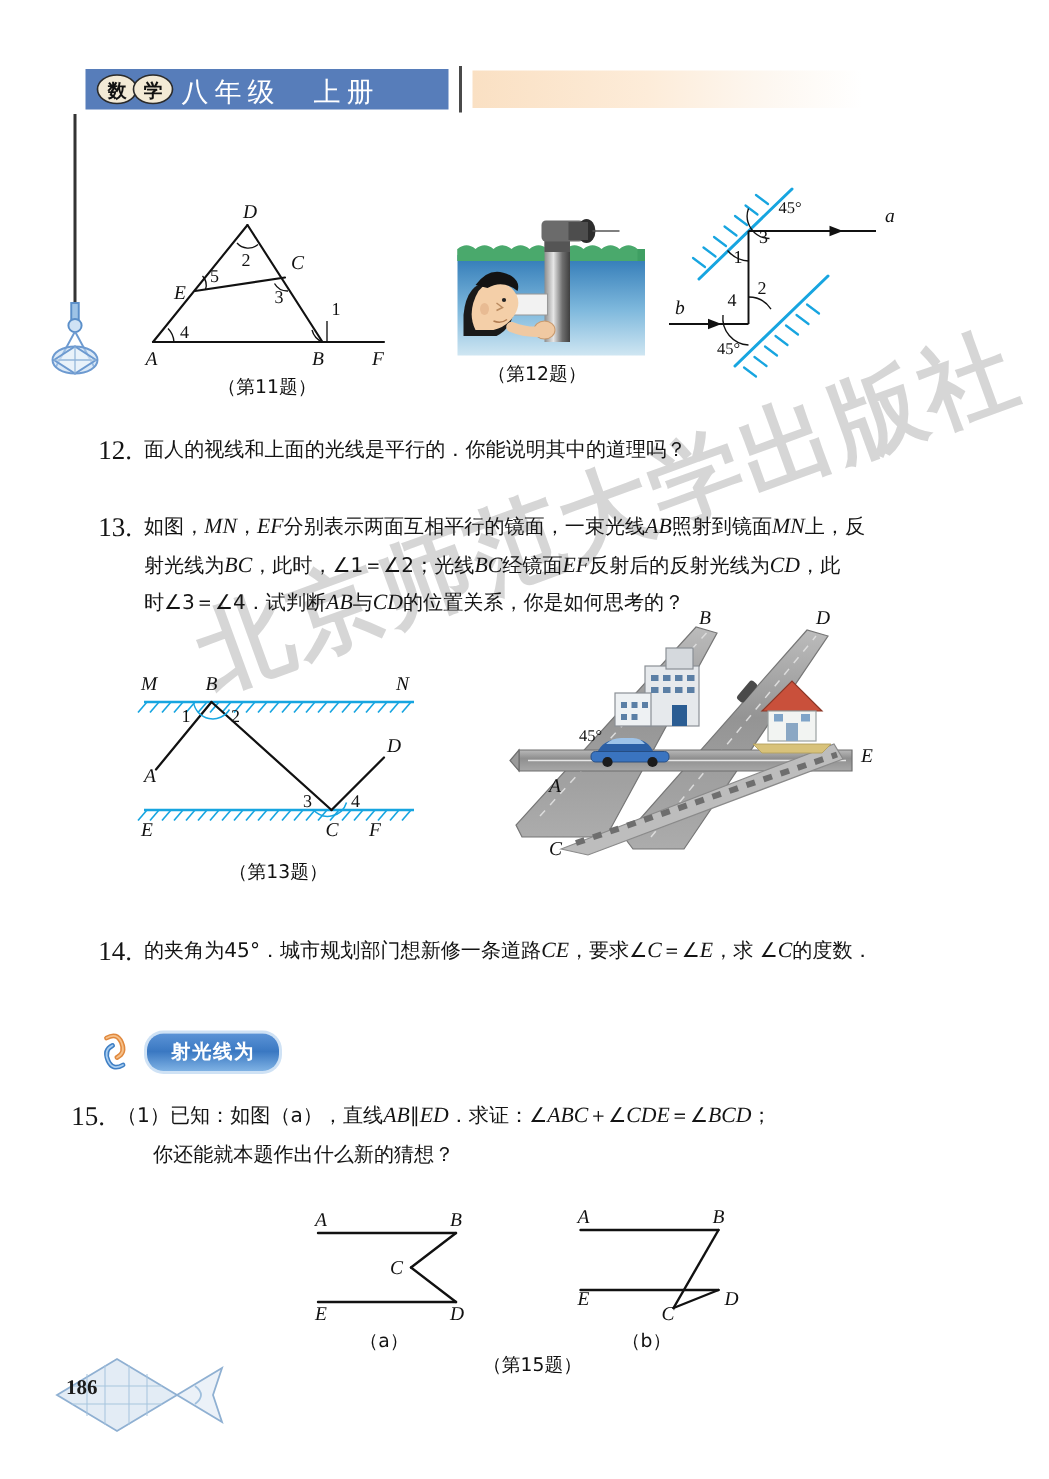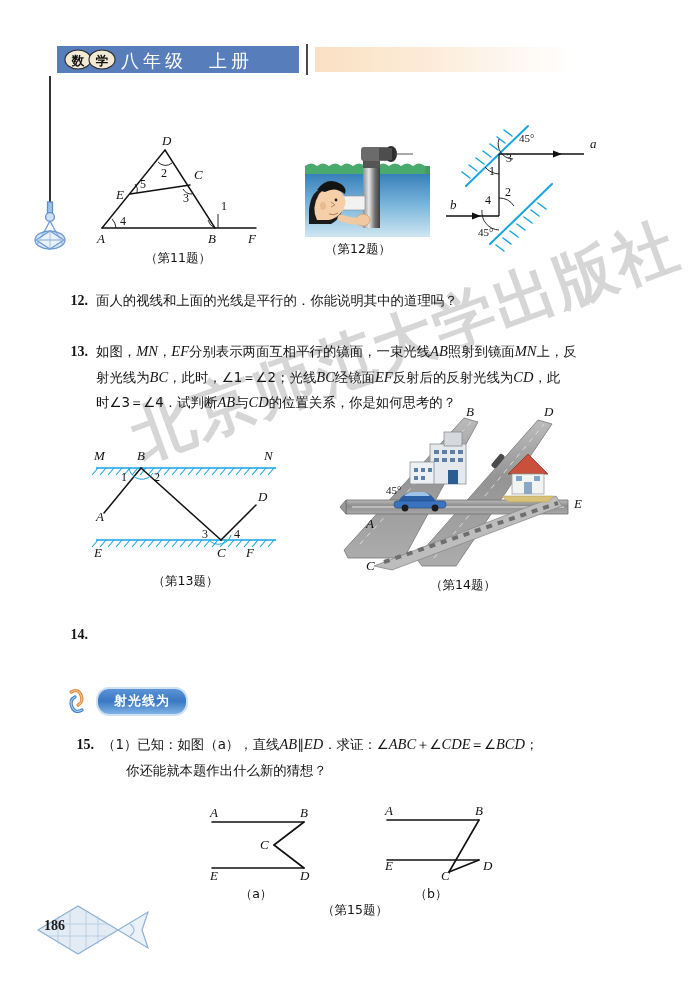--- a/index.html
+++ b/index.html
@@ -97,23 +97,23 @@
     font-family:"DejaVu Sans","Liberation Sans",sans-serif;
     font-size:13.4px;
     line-height:25.5px;
     color:#141414;
   }
   .qnum{
     position:absolute;
     left:0; top:0;
     width:26px;
     text-align:right;
-    font-weight:700;
+    font-weight:400;
     font-family:"Liberation Serif","DejaVu Serif",serif;
-    font-size:14px;
+    font-size:18px;
   }
   .qbody{margin-left:34px;}
   .qbody p{margin:0;}
   .it{font-family:"Liberation Serif","DejaVu Serif",serif;font-style:italic;font-size:14.5px;}
 
   
   .sec{
     position:absolute;
     left:62px; top:686px;
     z-index:6;
@@ -499,42 +499,42 @@
         <rect x="152" y="40" width="16" height="6" rx="2" fill="#4a4a4a" transform="rotate(-50 160 43)"></rect>
       </g>
 
       <text class="lbl" x="128" y="-2">B</text>
       <text class="lbl" x="206" y="-2">D</text>
       <text class="lbl" x="28" y="110">A</text>
       <text class="lbl" x="28" y="152">C</text>
       <text class="lbl" x="236" y="90">E</text>
       <text class="deg" x="48" y="76">45°</text>
     </svg>
-    <div class="cap" style="margin-top:4px;width:250px;">（第14题）</div>
   </div>
 
   <div class="qblock" style="left:62px;top:622px;width:580px;">
     <span class="qnum">14.</span>
     <div class="qbody">
+      <p><span>的夹角为45°．城市规划部门想新修一条道路</span><span class="it">CE</span><span>，要求∠</span><span class="it">C</span><span>＝∠</span><span class="it">E</span><span>，求 ∠</span><span class="it">C</span><span>的度数．</span></p>
     </div>
   </div>
 
   <div class="sec">
     <svg width="30" height="30" viewBox="0 0 30 30">
       <g fill="none" stroke-width="3.2" stroke-linecap="round">
         <path d="M9 6 q7 -4 10 3 q3 7 -3 10" stroke="#e0883d"></path>
         <path d="M9 6 q7 -4 10 3 q3 7 -3 10" stroke="#f6c089" stroke-width="1.2"></path>
         <path d="M20 24 q-7 4 -10 -3 q-3 -7 3 -10" stroke="#3f7fc4"></path>
         <path d="M20 24 q-7 4 -10 -3 q-3 -7 3 -10" stroke="#a8cdf0" stroke-width="1.2"></path>
       </g>
     </svg>
     <div class="sec-badge">射光线为</div>
   </div>
 
-  <div class="qblock" style="left:68px;top:732px;width:580px;">
+  <div class="qblock" style="left:44px;top:732px;width:580px;">
     <span class="qnum">15.</span>
     <div class="qbody">
       <p><span>（1）已知：如图（a），直线</span><span class="it">AB</span><span>∥</span><span class="it">ED</span><span>．求证：∠</span><span class="it">ABC</span><span>＋∠</span><span class="it">CDE</span><span>＝∠</span><span class="it">BCD</span><span>；</span></p>
       <p style="margin-left:24px;">你还能就本题作出什么新的猜想？</p>
     </div>
   </div>
 
   <div class="fig" style="left:200px;top:808px;width:160px;">
     <svg width="160" height="72" viewBox="0 0 160 72">
       <g stroke="#111" stroke-width="1.6" fill="none" stroke-linecap="round">

